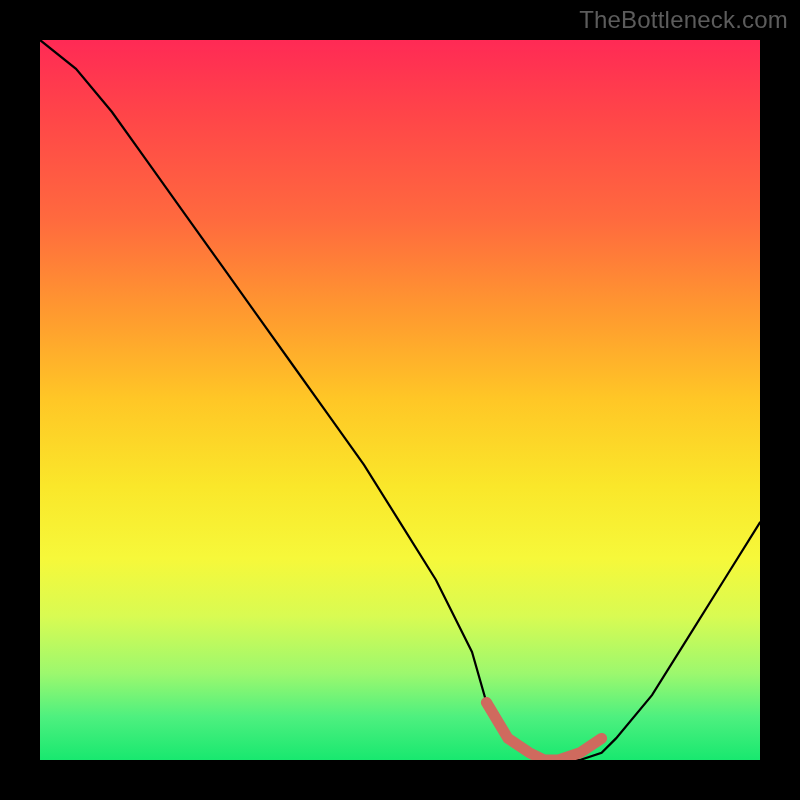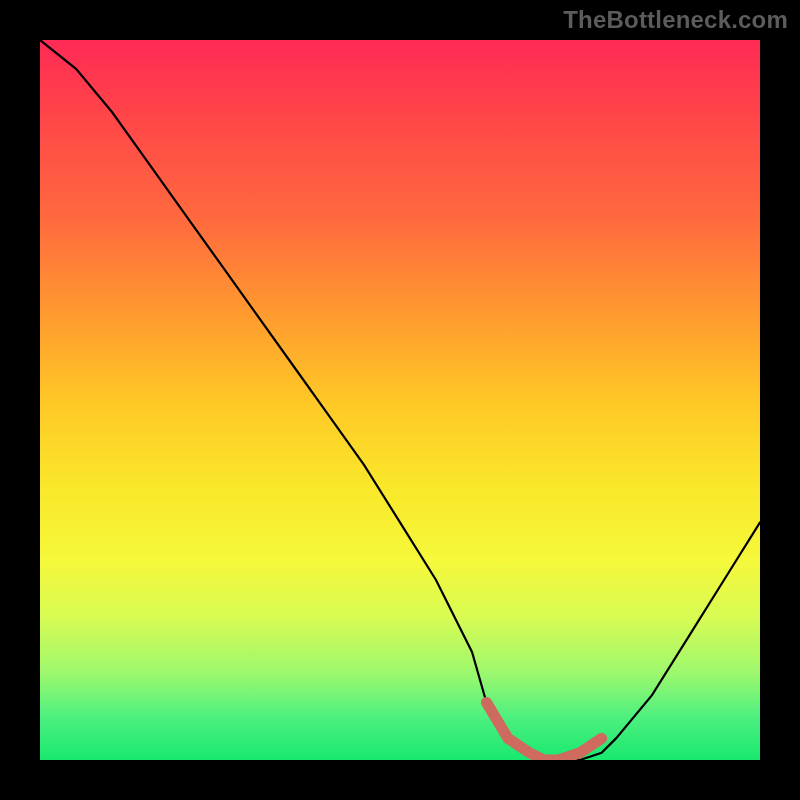--- a/index.html
+++ b/index.html
@@ -39,21 +39,21 @@
       #4ef07f 94%,
       #18e86f 100%
     );
   }
   .watermark {
     position: absolute;
     top: 6px;
     right: 12px;
     color: #5c5c5c;
     font-size: 24px;
-    font-weight: 700;
+    font-weight: 400;
     letter-spacing: 0.2px;
   }
   svg.curve {
     position: absolute;
     left: 0;
     top: 0;
     width: 720px;
     height: 720px;
   }
 </style>

